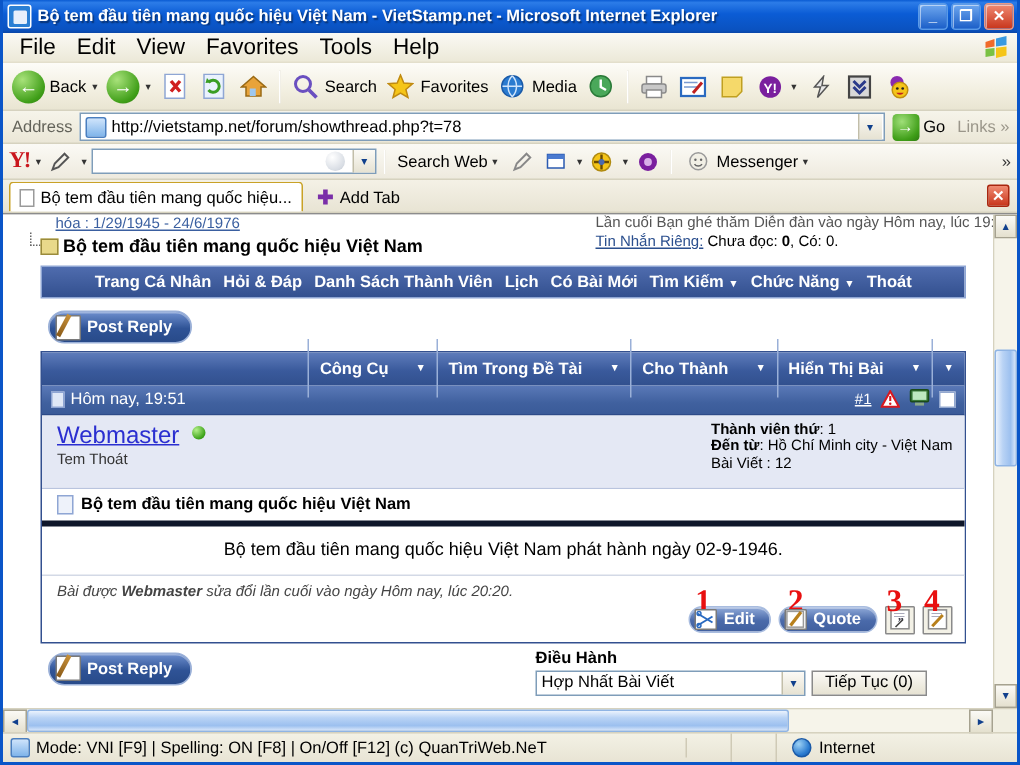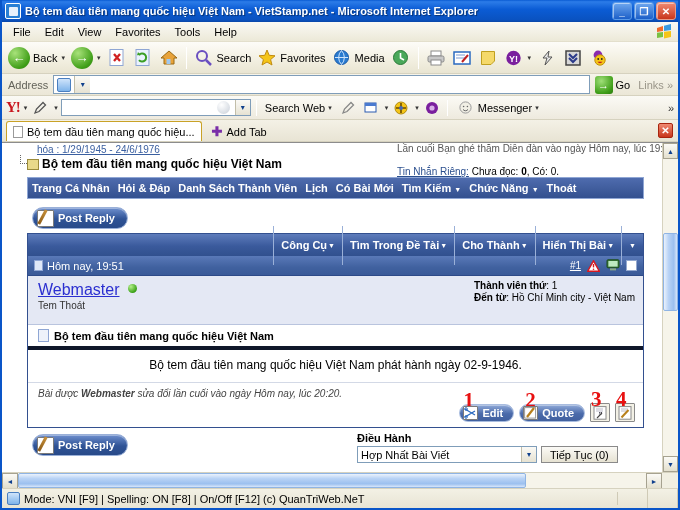--- a/index.html
+++ b/index.html
@@ -57,21 +57,21 @@
   .wbtn.close{ background:linear-gradient(180deg,#f08a72,#c8361c); border-color:#e89a86; }
 
   
   .menubar {
     height:20px; flex:0 0 20px;
     background:linear-gradient(180deg,#faf9f4,#ece9d8);
     display:flex; align-items:center; padding:0 4px;
     border-bottom:1px solid #e3dfcc;
     position:relative;
   }
-  .menubar .mi { padding:2px 7px; color:#000; font-size:11px; }
+  .menubar .mi { padding:2px 7px; color:#000; font-size:15px; }
   .menubar .flag {
     position:absolute; right:6px; top:2px;
     width:16px;height:15px;
   }
 
   
   .toolbar {
     height:32px; flex:0 0 32px;
     background:linear-gradient(180deg,#fdfcf8 0%,#f3f0e2 55%,#e9e5d2 100%);
     display:flex; align-items:center; padding:0 3px;
@@ -214,38 +214,38 @@
   }
   .breadcrumb-partial .bc{ text-decoration:underline; color:#3a5fa0; }
   .bc-right{
     position:absolute; left:395px; top:0; color:#555; font-size:10px; white-space:nowrap;
   }
   .pm-row{
     position:relative; padding:2px 0 2px 40px; font-size:11px; height:18px;
   }
   .pm-row .thr{ font-weight:bold; font-size:12px; }
   .pm-row .pm-right{
-    position:absolute; left:395px; top:11px; font-size:10px; color:#000; white-space:nowrap;
+    position:absolute; left:395px; top:1px; font-size:10px; color:#000; white-space:nowrap;
   }
   .pm-row .pm-right a{ color:#2b4f8e; text-decoration:underline; }
   .treeicon{
     position:absolute; left:25px; top:4px; width:12px;height:11px;
     background:#e8d98a;border:1px solid #9a8b3c;
   }
   .treeline{
     position:absolute;left:18px;top:0;width:7px;height:9px;
     border-left:1px dotted #666; border-bottom:1px dotted #666;
   }
 
   .navbar{
     margin:4px 18px 4px 25px;
     height:22px;
     background:linear-gradient(180deg,#4f6cae,#33508f);
     border:1px solid #8fa6d4;
-    display:flex;align-items:center;justify-content:flex-start;
+    display:flex;align-items:center;justify-content:center;
     color:#fff;font-weight:bold;font-size:11px;
   }
   .navbar .ni{ padding:0 4px; white-space:nowrap; }
   .navbar .ni .car{ font-size:7px; }
 
   .postreply-btn{
     display:inline-flex;align-items:center;gap:4px;
     height:22px; padding:0 12px 0 4px;
     background:linear-gradient(180deg,#6e8fce,#2f5396 55%,#284a89);
     border:1px solid #9ab0d8; border-radius:11px;
@@ -267,21 +267,21 @@
     border:1px solid #33508f;
     background:#fff;
   }
   .tb-head{
     height:22px;
     background:linear-gradient(180deg,#5e7cbb,#3a5a9c 55%,#31508e);
     display:flex;align-items:center;justify-content:flex-end;
     color:#fff;font-weight:bold;font-size:11px;
   }
   .tb-head .cell{
-    padding:0 7px; height:39px; display:flex;align-items:center;gap:1px;
+    padding:0 7px; height:39px; display:flex;align-items:center;gap:18px;
     border-left:1px solid #9ab0d8; white-space:nowrap;
   }
   .tb-head .cell .car{font-size:7px;}
 
   .post-head{
     height:20px;
     background:linear-gradient(180deg,#5a79b8,#40619f 60%,#3a5a98);
     display:flex;align-items:center;padding:0 6px;
     color:#fff;font-size:11px;
     border-bottom:1px solid #2d4a88;
@@ -573,20 +573,21 @@
           <path d="M6.5 11.8 a3 3 0 0 0 5 0" fill="#c02020"></path>
         </svg>
       </div>
     </div>
   </div>
 
   <div class="addrbar">
     <span class="lbl">Address</span>
     <div class="addrfield">
       <div class="favicon"></div>
+      <span class="urltext">http://vietstamp.net/forum/showthread.php?t=78</span>
       <div class="dd">▾</div>
     </div>
     <div class="gobtn">
       <div class="ga">→</div>
       <span>Go</span>
     </div>
     <div class="links">
       <span>Links</span>
       <span>»</span>
     </div>
@@ -756,20 +757,21 @@
             <div>
               <div>
                 <span class="uname">Webmaster</span>
                 <span class="ondot"></span>
               </div>
               <div class="utitle">Tem Thoát</div>
             </div>
             <div class="uinfo">
               <div><b>Thành viên thứ</b>: <span>1</span></div>
               <div><b>Đến từ</b>: <span>Hồ Chí Minh city - Việt Nam</span></div>
+              <div><span>Bài Viết </span>: <span>12</span></div>
             </div>
           </div>
 
           <div class="posttitle-row">
             <span class="ptIcon"></span>
             <span>Bộ tem đầu tiên mang quốc hiệu Việt Nam</span>
           </div>
 
           <div class="postbody">Bộ tem đầu tiên mang quốc hiệu Việt Nam phát hành ngày 02-9-1946.</div>
 
@@ -868,15 +870,19 @@
     <div style="width:16px;background:#f1efe2;"></div>
   </div>
 
   <div class="statusbar">
     <div class="sb-main">
       <span class="sb-ie"></span>
       <span>Mode: VNI [F9] | Spelling: ON [F8] | On/Off [F12] (c) QuanTriWeb.NeT</span>
     </div>
     <div class="sb-gap"></div>
     <div class="sb-gap"></div>
+    <div class="sb-zone">
+      <span class="globe"></span>
+      <span>Internet</span>
+    </div>
   </div>
 
 </div>
 
 </body></html>

